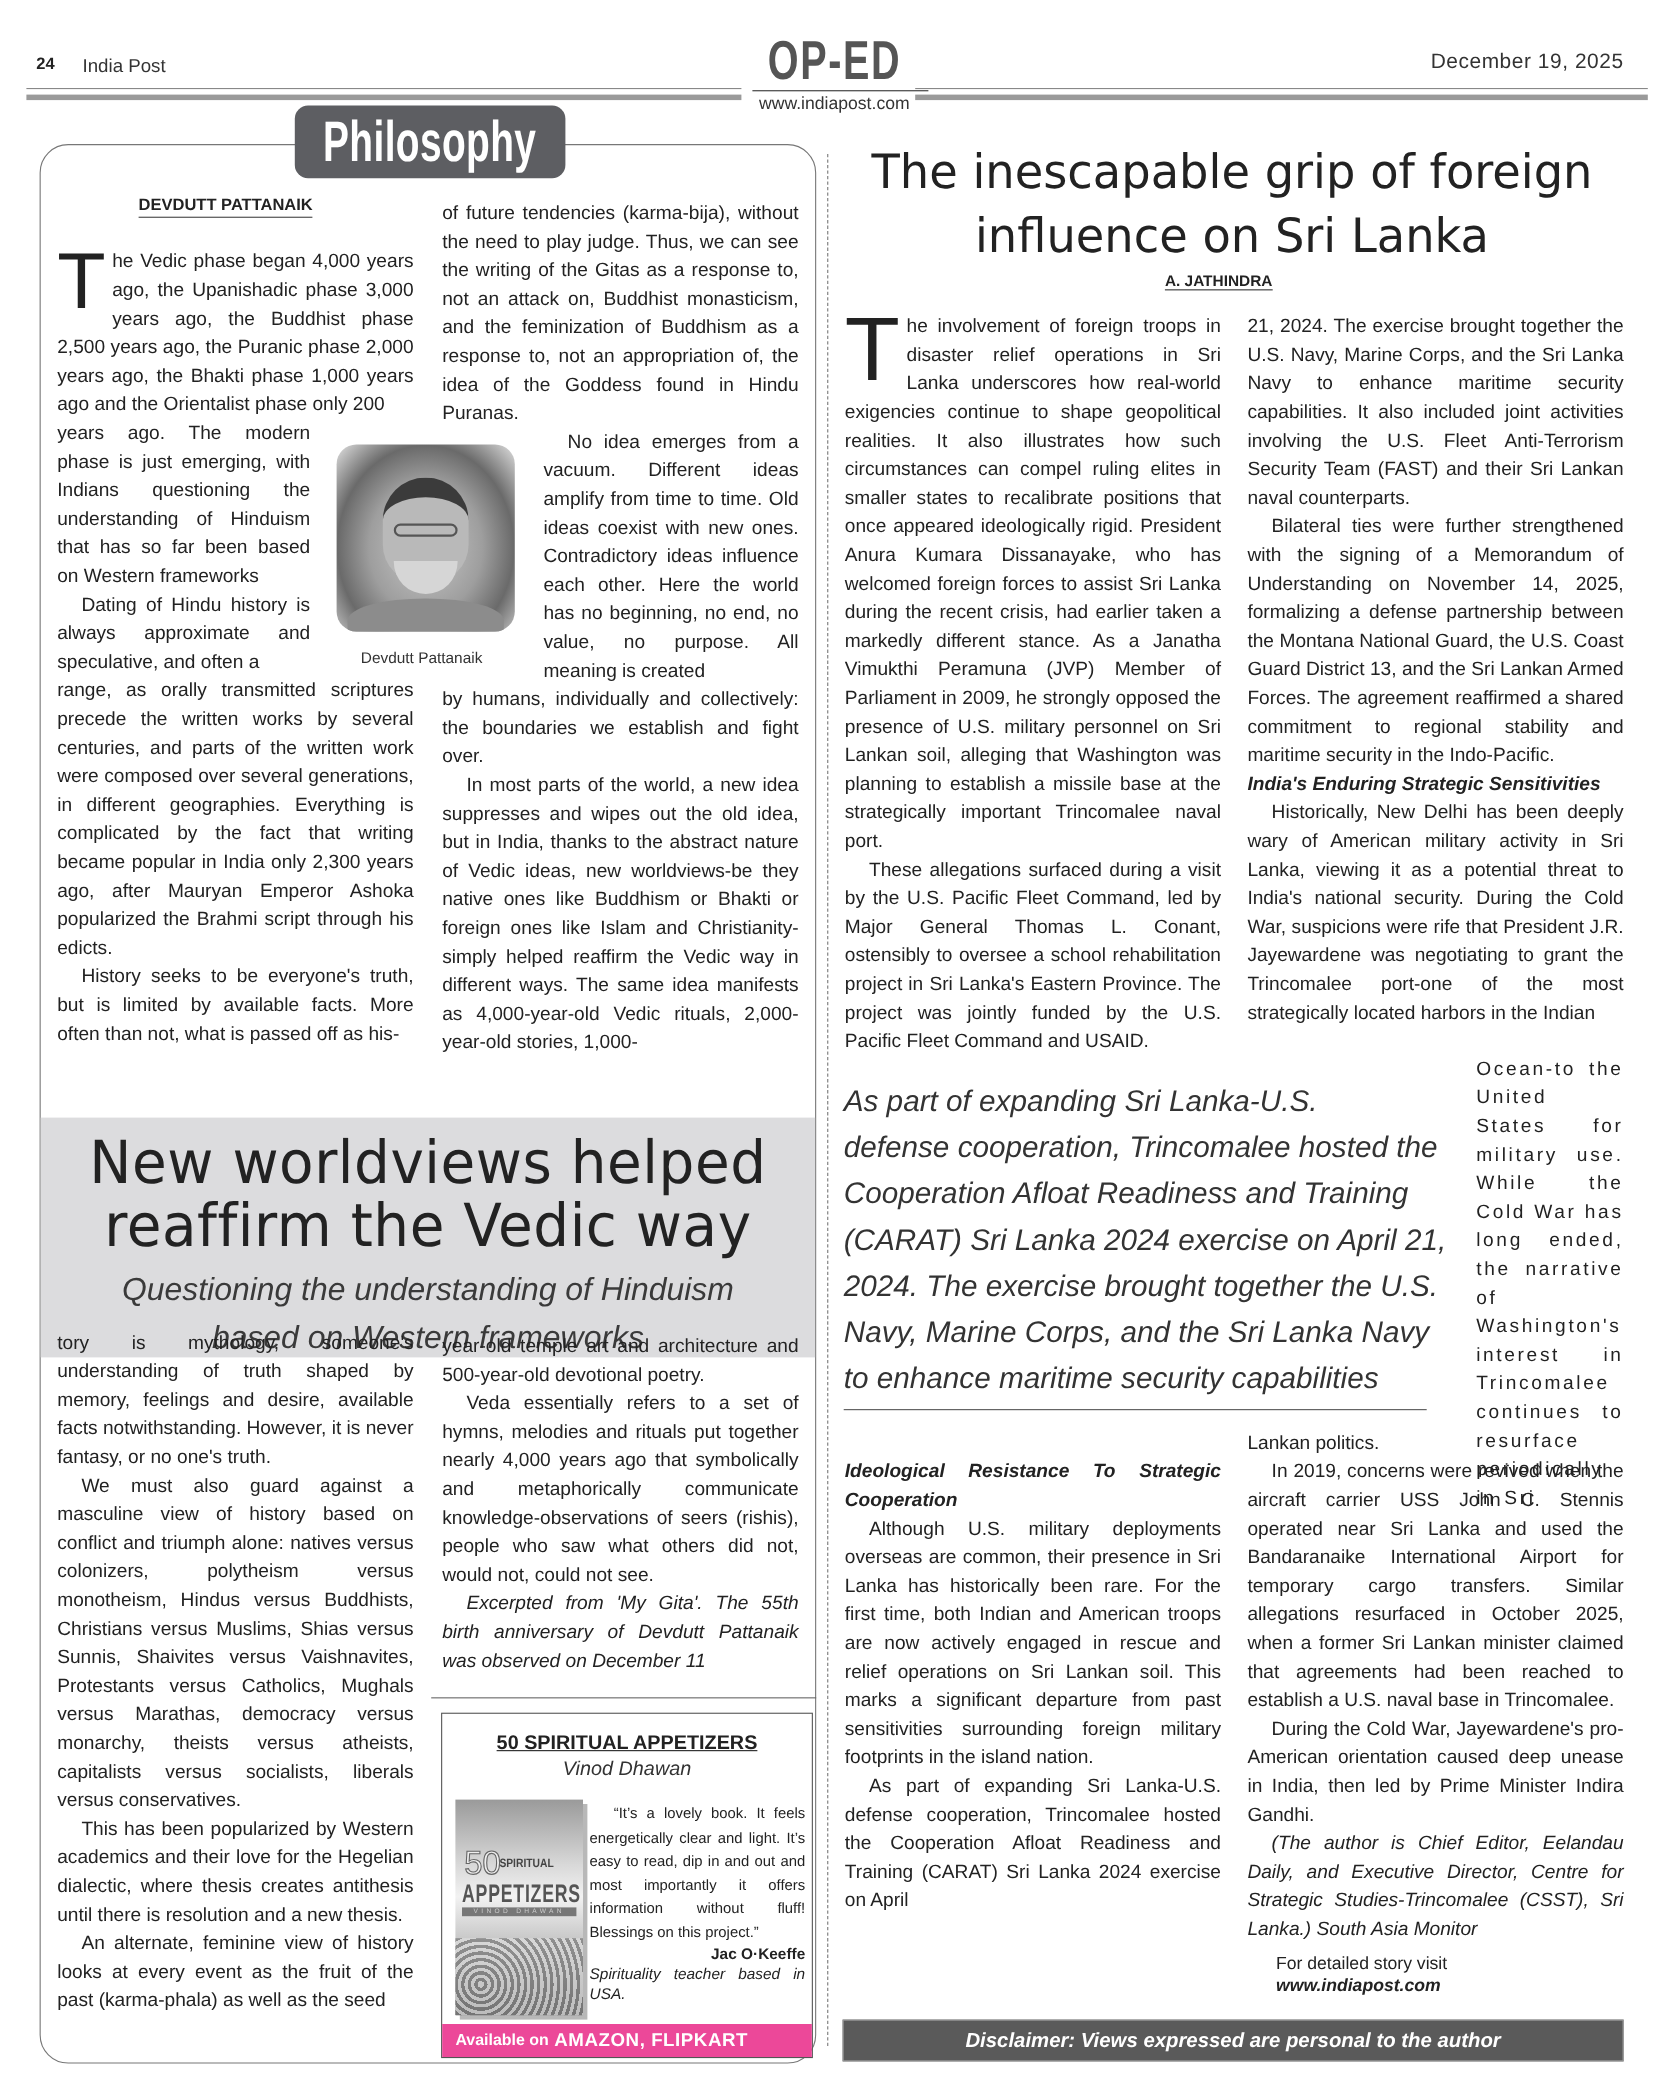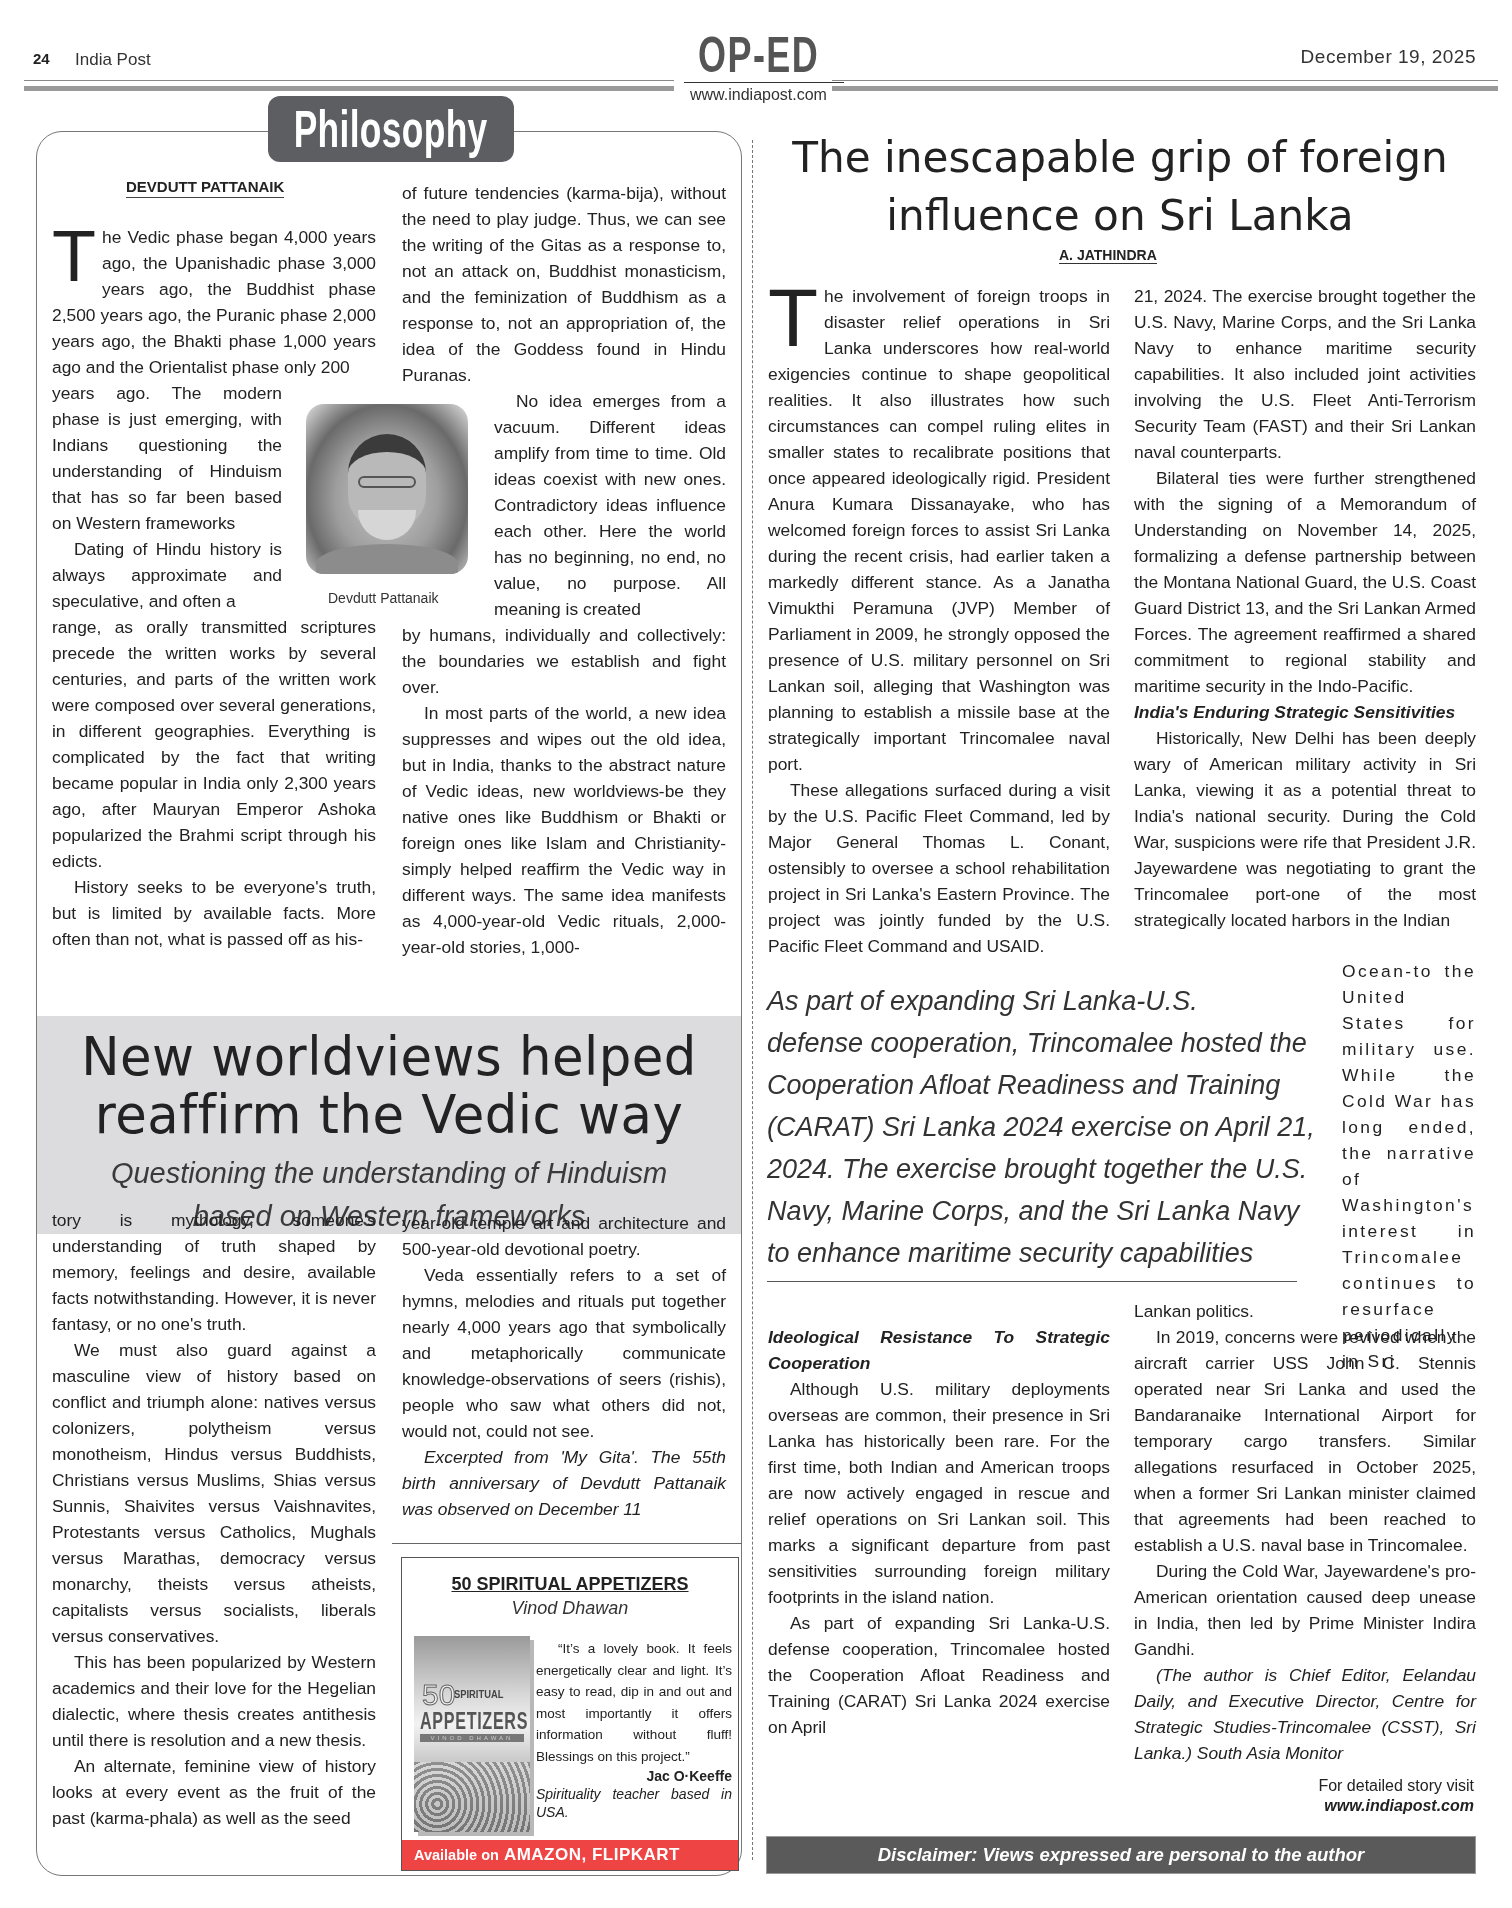--- a/index.html
+++ b/index.html
@@ -57,35 +57,35 @@
   .ad-cover .c50 { position: absolute; left: 8px; top: 42px; font-size: 30px; color: #eee; font-weight: normal; -webkit-text-stroke: 1px #666; }
   .ad-cover .csp { position: absolute; left: 40px; top: 52px; font-size: 11px; color: #444; font-weight: bold; transform: scaleX(0.85); transform-origin: left; }
   .ad-cover .capp { position: absolute; left: 6px; top: 72px; font-size: 23px; font-weight: bold; color: #555; transform: scaleX(0.7); transform-origin: left; letter-spacing: 1px; }
   .ad-cover .cvd { position: absolute; left: 6px; top: 98px; width: 104px; height: 8px; background: #777; color: #ccc; font-size: 6px; text-align: center; letter-spacing: 3px; line-height: 8px; }
   .ad-cover .flowers { position: absolute; left: 0; bottom: 0; width: 100%; height: 70px;
               background: repeating-radial-gradient(circle at 20% 60%, #ddd 0 3px, #777 3px 6px); opacity: 0.7; }
   .ad-quote { position: absolute; left: 134px; top: 80px; width: 196px; font-size: 13.5px; line-height: 21.5px; text-align: justify; color: #222; }
   .ad-quote .q { text-indent: 22px; }
   .ad-quote .qauth { text-align: right; font-weight: bold; font-size: 14px; line-height: 18px; }
   .ad-quote .qrole { font-style: italic; font-size: 14px; line-height: 18px; }
-  .ad-bar { position: absolute; left: 0; bottom: 0; width: 100%; height: 30px; background: #ef4444; color: #fff;
+  .ad-bar { position: absolute; left: 0; bottom: 0; width: 100%; height: 30px; background: #ec4899; color: #fff;
             font-weight: bold; font-size: 14.5px; display: flex; align-items: center; padding-left: 12px; }
   .ad-bar .big { font-size: 17px; margin-left: 5px; letter-spacing: 0.5px; text-align: center; }
 
   
   .dash-rule { position: absolute; left: 752px; top: 140px; width: 0; height: 1720px; border-left: 1.5px dashed #777; }
   .art-title { position: absolute; left: 760px; top: 128px; width: 720px; text-align: center; font-family: "DejaVu Sans", sans-serif;
                font-size: 43px; line-height: 58px; color: #222; font-weight: normal; transform: scaleX(0.98); }
   .art-byline { position: absolute; left: 1036px; top: 247px; font-size: 14px; font-weight: bold; color: #222; border-bottom: 1px solid #333; padding-bottom: 0; margin-left: 23px; }
   .subhead { font-weight: bold; font-style: italic; text-indent: 0 !important; }
 
   .pullquote { position: absolute; left: 767px; top: 980px; width: 555px; font-size: 27px; line-height: 42px; font-style: italic; color: #333; }
   .pq-rule { position: absolute; left: 767px; top: 1281px; width: 530px; height: 1px; background: #555; }
 
-  .detail { position: absolute; left: 1160px; top: 1776px; width: 314px; text-align: right; font-size: 16px; line-height: 20px; color: #222; }
+  .detail { position: absolute; left: 1160px; top: 1776px; width: 314px; text-align: left; font-size: 16px; line-height: 20px; color: #222; }
   .detail .url { font-weight: bold; font-style: italic; }
   .disclaimer { position: absolute; left: 766px; top: 1836px; width: 710px; height: 38px; background: #5a5a5a; color: #fff;
                 font-size: 18.5px; font-weight: bold; font-style: italic; display: flex; align-items: center; justify-content: center; border: 1px solid #999; }
   .loose { letter-spacing: 2.4px; }
 </style>
 </head>
 <body>
 
 <div>
   <span class="page-num">24</span>

